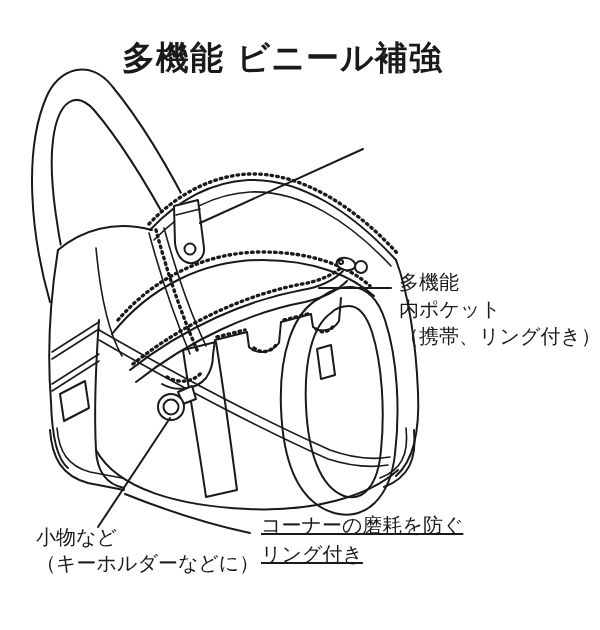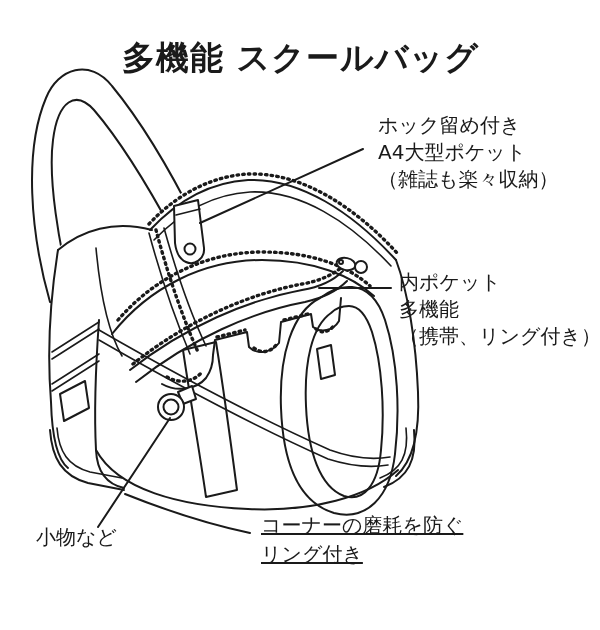--- a/index.html
+++ b/index.html
@@ -120,36 +120,32 @@
     </g>
 
     <g stroke-width="2.2">
       <path class="ink" d="M 363,149 L 200,223"></path>
       <path class="ink" d="M 319,288 L 391,288"></path>
       <path class="ink" d="M 170,418 L 98,527"></path>
       <path class="ink" d="M 125,494 C 170,512 212,525 250,533"></path>
     </g>
   </svg>
 
-  <div class="title">多機能 スクールバッグ</div>
+  <div class="title">多機能 ビニール補強</div>
 
-  <div class="ann ann-a4">
-    <div>ホック留め付き</div>
-    <div>A4大型ポケット</div>
-    <div>（雑誌も楽々収納）</div>
-  </div>
 
   <div class="ann ann-inner">
+    <div>多機能</div>
     <div>内ポケット</div>
-    <div>多機能</div>
     <div>（携帯、リング付き）</div>
   </div>
 
   <div class="ann ann-ring">
     <div>小物など</div>
+    <div>（キーホルダーなどに）</div>
   </div>
 
   <div class="ann ann-corner">
     <div>コーナーの磨耗を防ぐ</div>
     <div>リング付き</div>
   </div>
 
 </div>
 
 </body></html>

